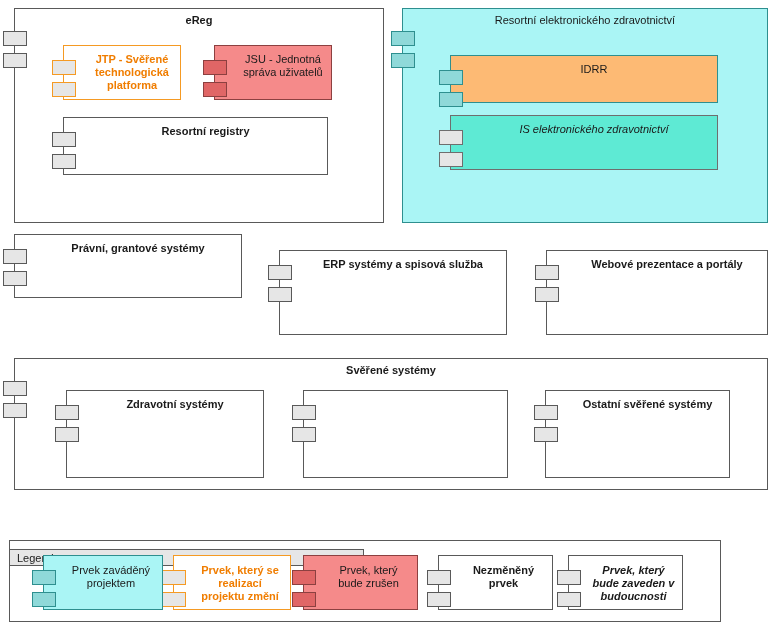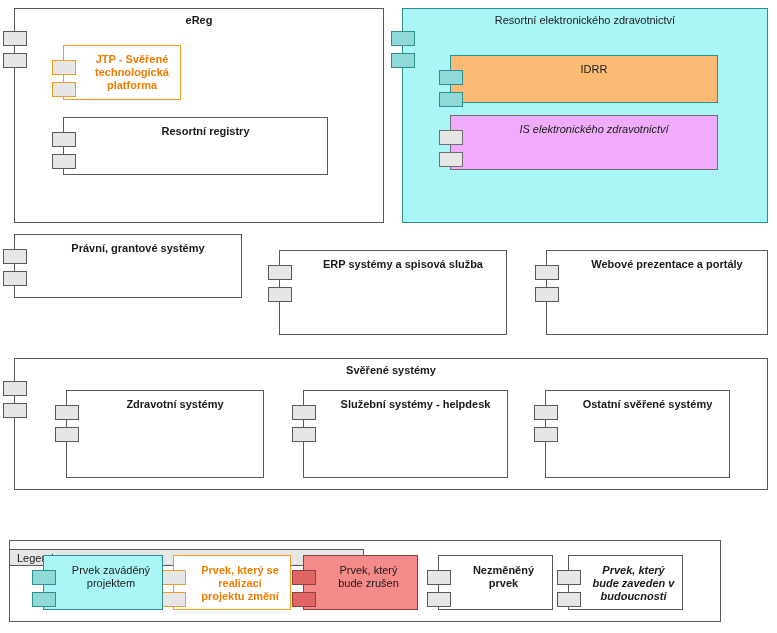--- a/index.html
+++ b/index.html
@@ -44,21 +44,21 @@
   .c-plain .tab{background:#e6e6e6;border-color:#595959;}
 
   .c-cyan{background:#aaf5f5;border-color:#2e8f8f;}
   .c-cyan > .title{color:#1a1a1a;}
   .c-cyan .tab{background:#8fd9d9;border-color:#2e8f8f;}
 
   .c-cyan-light{background:#fdba74;border-color:#2e8f8f;}
   .c-cyan-light > .title{color:#1a1a1a;}
   .c-cyan-light .tab{background:#8fd9d9;border-color:#2e8f8f;}
 
-  .c-white-on-cyan{background:#f0abfc;border-color:#6e6e6e;}
+  .c-white-on-cyan{background:#5eead4;border-color:#6e6e6e;}
   .c-white-on-cyan > .title{color:#1a1a1a;font-style:italic;}
   .c-white-on-cyan .tab{background:#e6e6e6;border-color:#6e6e6e;}
 
   .c-orange{background:#ffffff;border-color:#f59a23;}
   .c-orange > .title{color:#f07d00;font-weight:bold;}
   .c-orange .tab{background:#e6e6e6;border-color:#f59a23;}
 
   .c-red{background:#f58a8a;border-color:#8c4040;}
   .c-red > .title{color:#1a1a1a;}
   .c-red .tab{background:#e06666;border-color:#8c4040;}
@@ -85,20 +85,26 @@
 <div id="canvas">
     <div class="comp c-plain" style="left: 14px; top: 8px; width: 370px; height: 215px;">
       <div class="title" style="top: 5px;">eReg</div>
       <div class="tab t1" style="top: 22px;"></div>
       <div class="tab t2" style="top: 44px;"></div>
     </div>
     <div class="comp c-orange" style="left: 63px; top: 45px; width: 118px; height: 55px;">
       <div class="title" style="top: 7px; left: 24px; right: 4px;">JTP - Svěřené
 technologická
 platforma</div>
+      <div class="tab t1" style="top: 14px;"></div>
+      <div class="tab t2" style="top: 36px;"></div>
+    </div>
+    <div class="comp c-red" style="left: 214px; top: 45px; width: 118px; height: 55px;">
+      <div class="title" style="top: 7px; left: 24px; right: 4px;">JSU - Jednotná
+správa uživatelů</div>
       <div class="tab t1" style="top: 14px;"></div>
       <div class="tab t2" style="top: 36px;"></div>
     </div>
     <div class="comp c-plain" style="left: 63px; top: 117px; width: 265px; height: 58px;">
       <div class="title" style="top: 7px; left: 24px; right: 4px;">Resortní registry</div>
       <div class="tab t1" style="top: 14px;"></div>
       <div class="tab t2" style="top: 36px;"></div>
     </div>
     <div class="comp c-cyan" style="left: 402px; top: 8px; width: 366px; height: 215px;">
       <div class="title" style="top: 5px;">Resortní elektronického zdravotnictví</div>
@@ -134,21 +140,20 @@
       <div class="title" style="top: 5px;">Svěřené systémy</div>
       <div class="tab t1" style="top: 22px;"></div>
       <div class="tab t2" style="top: 44px;"></div>
     </div>
     <div class="comp c-plain" style="left: 66px; top: 390px; width: 198px; height: 88px;">
       <div class="title" style="top: 7px; left: 24px; right: 4px;">Zdravotní systémy</div>
       <div class="tab t1" style="top: 14px;"></div>
       <div class="tab t2" style="top: 36px;"></div>
     </div>
     <div class="comp c-plain" style="left: 303px; top: 390px; width: 205px; height: 88px;">
-      <div class="title" style="top: 7px; left: 24px; right: 4px;">Služební systémy - helpdesk</div>
       <div class="tab t1" style="top: 14px;"></div>
       <div class="tab t2" style="top: 36px;"></div>
     </div>
     <div class="comp c-plain" style="left: 545px; top: 390px; width: 185px; height: 88px;">
       <div class="title" style="top: 7px; left: 24px; right: 4px;">Ostatní svěřené systémy</div>
       <div class="tab t1" style="top: 14px;"></div>
       <div class="tab t2" style="top: 36px;"></div>
     </div>
     <div id="legend-body" style="left: 9px; top: 540px; width: 712px; height: 82px;"></div>
     <div id="legend-header" style="left: 9px; top: 508px; width: 355px; height: 17px; margin-top: 41px;">

